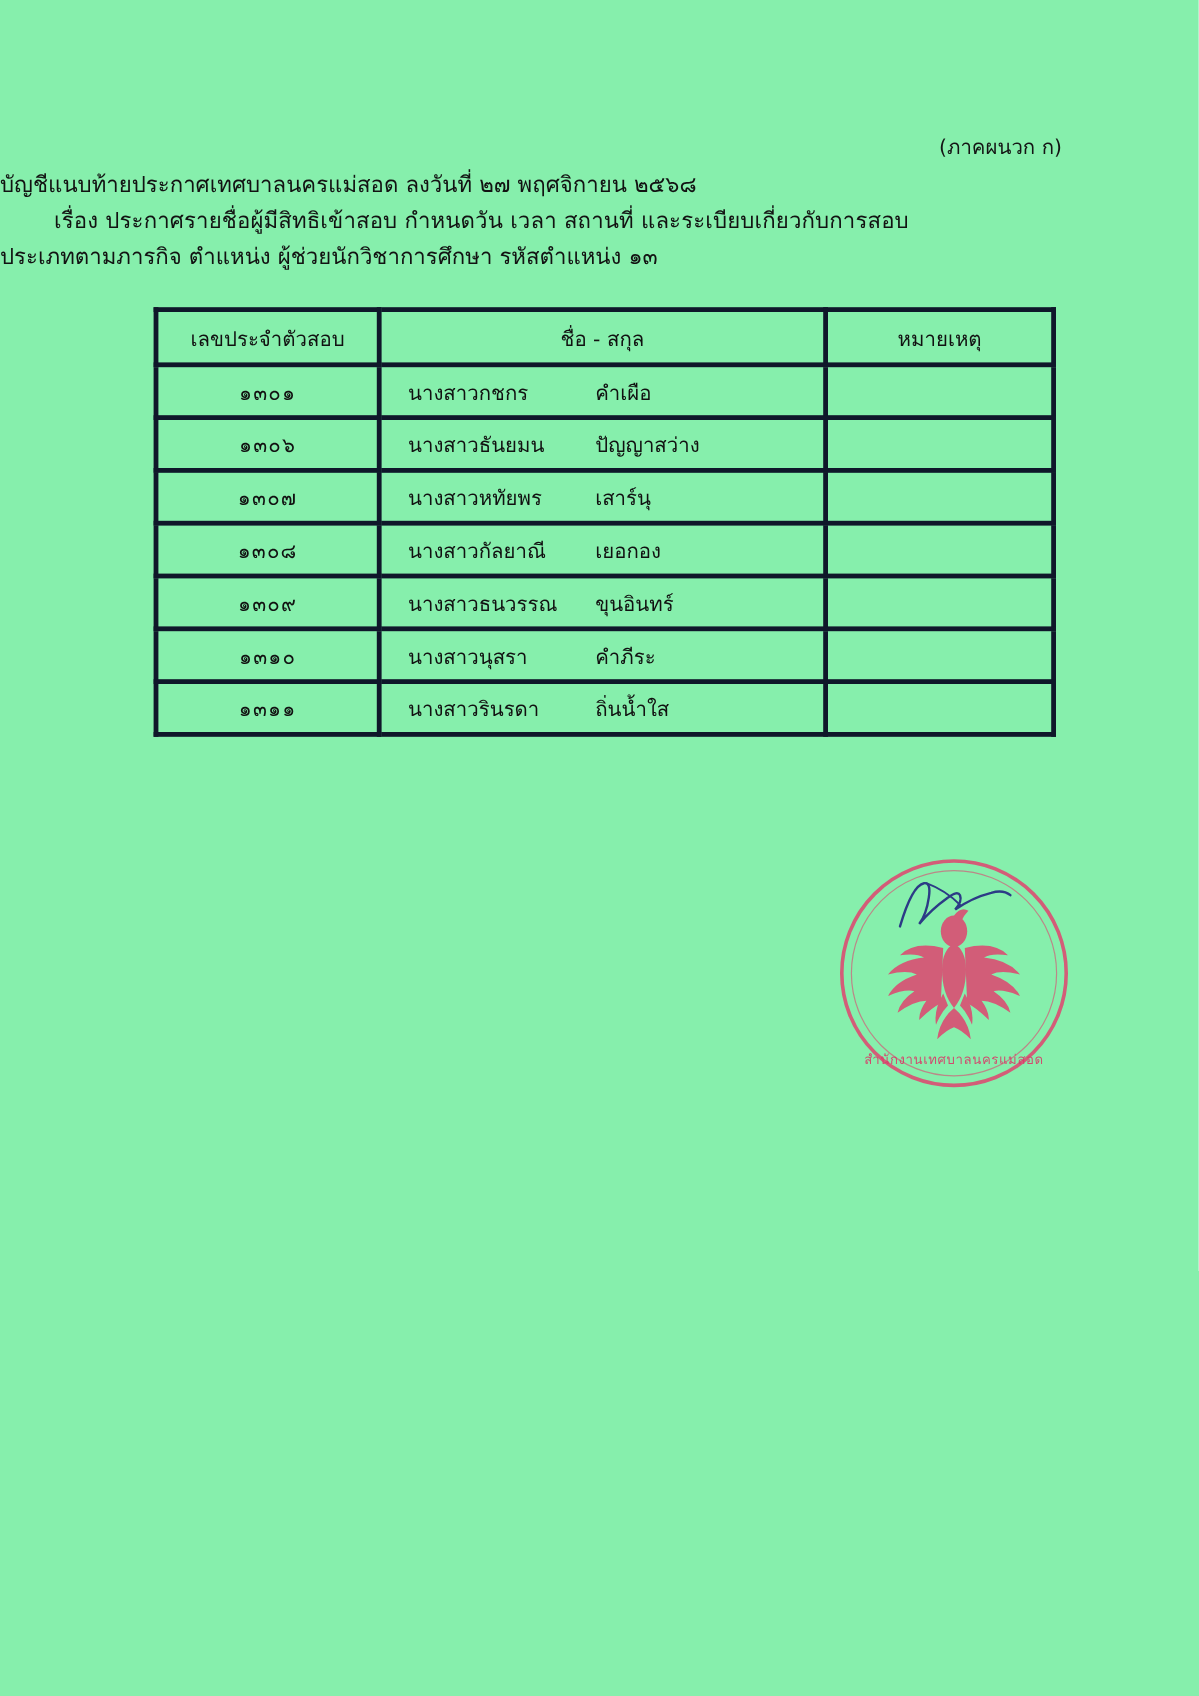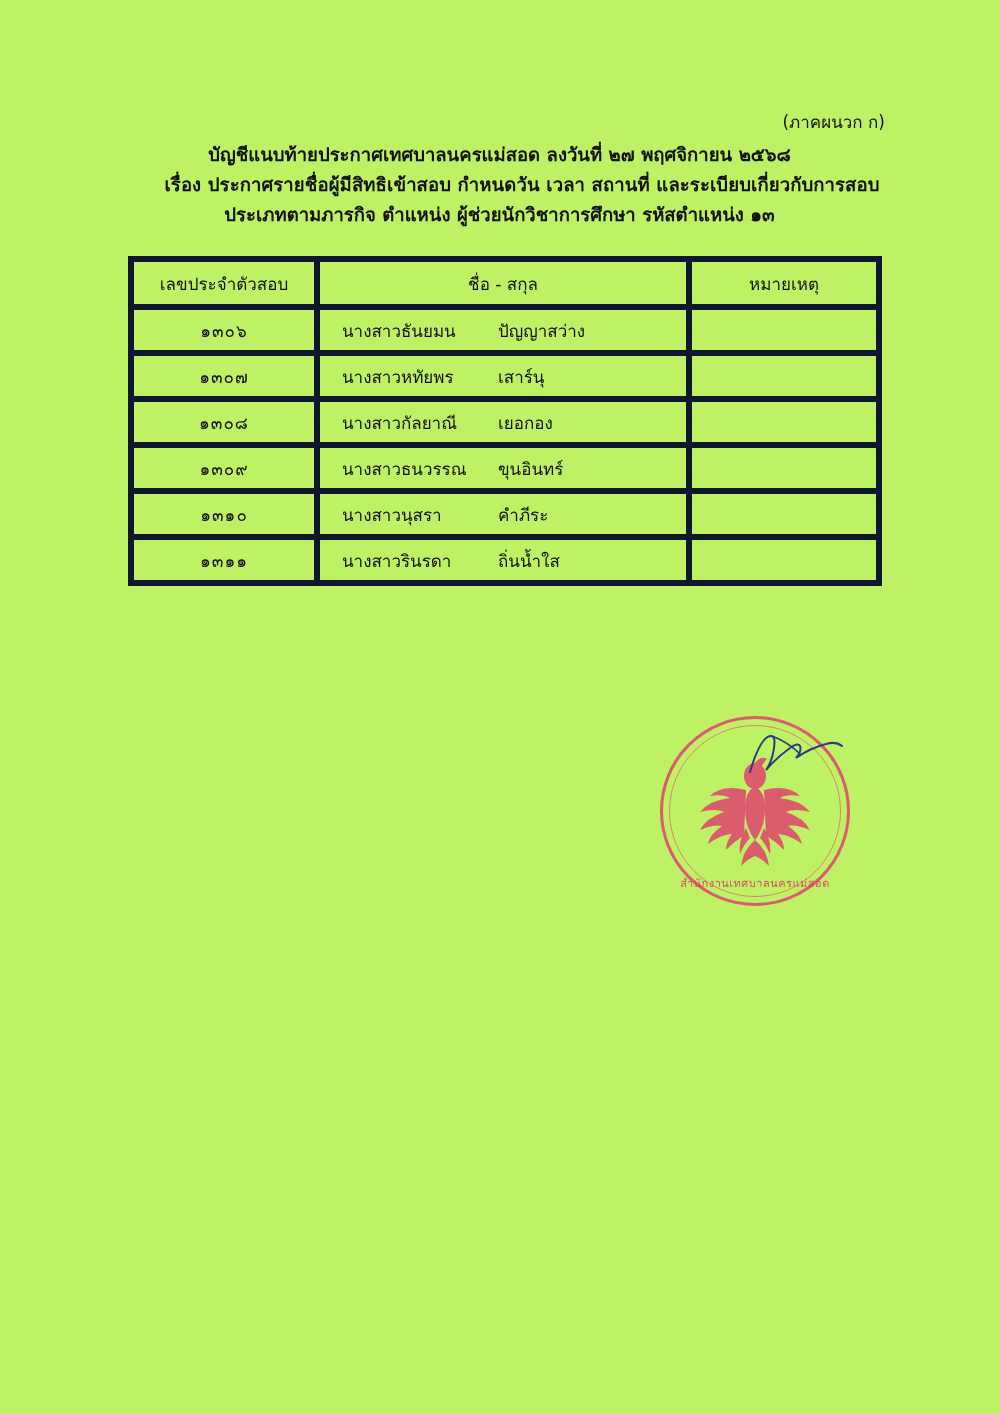--- a/index.html
+++ b/index.html
@@ -11,40 +11,38 @@
     width: 999px;
     height: 1413px;
     position: relative;
     font-family: "DejaVu Sans", "Liberation Sans", sans-serif;
     color: #111111;
     overflow: hidden;
   }
   .page {
     position: absolute;
     inset: 0;
-    background: #bef264;
+    background: #86efac;
     padding-left: 24px;
   }
 
   
   .appendix-tag {
     position: absolute;
     top: 108px;
     right: 114px;
     font-size: 17px;
     color: #141414;
     white-space: nowrap;
   }
   .title-block {
     position: absolute;
     top: 140px;
     left: 0;
     right: 0;
-    text-align: center;
-    font-weight: bold;
   }
   .title-line {
     font-size: 18.5px;
     line-height: 30px;
     color: #121212;
     white-space: nowrap;
   }
   .title-line.l2 { letter-spacing: 0.1px; margin-left: 45px; }
 
   
@@ -54,21 +52,21 @@
     left: 128px;
     width: 748px;
   }
   table.exam-table {
     border-collapse: collapse;
     width: 100%;
     table-layout: fixed;
   }
   table.exam-table th,
   table.exam-table td {
-    border: 6px solid #0f172a;
+    border: 4px solid #0f172a;
     height: 40px;
     font-size: 17px;
     font-weight: normal;
     color: #111111;
     padding: 0;
   }
   table.exam-table thead th {
     height: 42px;
     text-align: center;
     vertical-align: middle;
@@ -97,21 +95,21 @@
     white-space: nowrap;
   }
   .name-last {
     white-space: nowrap;
   }
   td.cell-note { }
 
   
   .seal {
     position: absolute;
-    left: 660px;
+    left: 700px;
     top: 716px;
     width: 190px;
     height: 190px;
     pointer-events: none;
   }
   .seal-ring {
     position: absolute;
     inset: 0;
     border: 3px solid #e0436f;
     border-radius: 50%;
@@ -163,20 +161,30 @@
       </colgroup>
       <thead>
         <tr>
           <th>เลขประจำตัวสอบ</th>
           <th>ชื่อ - สกุล</th>
           <th>หมายเหตุ</th>
         </tr>
       </thead>
       <tbody>
         <tr>
+          <td class="cell-id">๑๓๐๑</td>
+          <td class="cell-name">
+            <div class="name-row">
+              <span class="name-first">นางสาวกชกร</span>
+              <span class="name-last">คำเผือ</span>
+            </div>
+          </td>
+          <td class="cell-note"></td>
+        </tr>
+        <tr>
           <td class="cell-id">๑๓๐๖</td>
           <td class="cell-name">
             <div class="name-row">
               <span class="name-first">นางสาวธันยมน</span>
               <span class="name-last">ปัญญาสว่าง</span>
             </div>
           </td>
           <td class="cell-note"></td>
         </tr>
         <tr>

